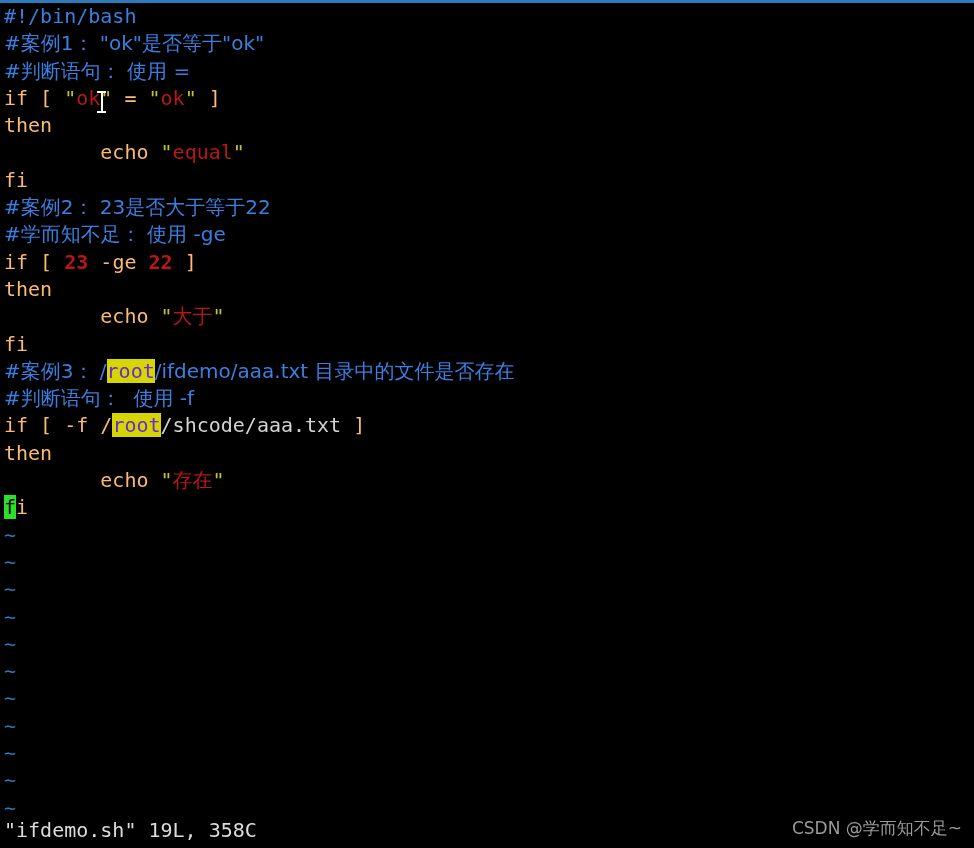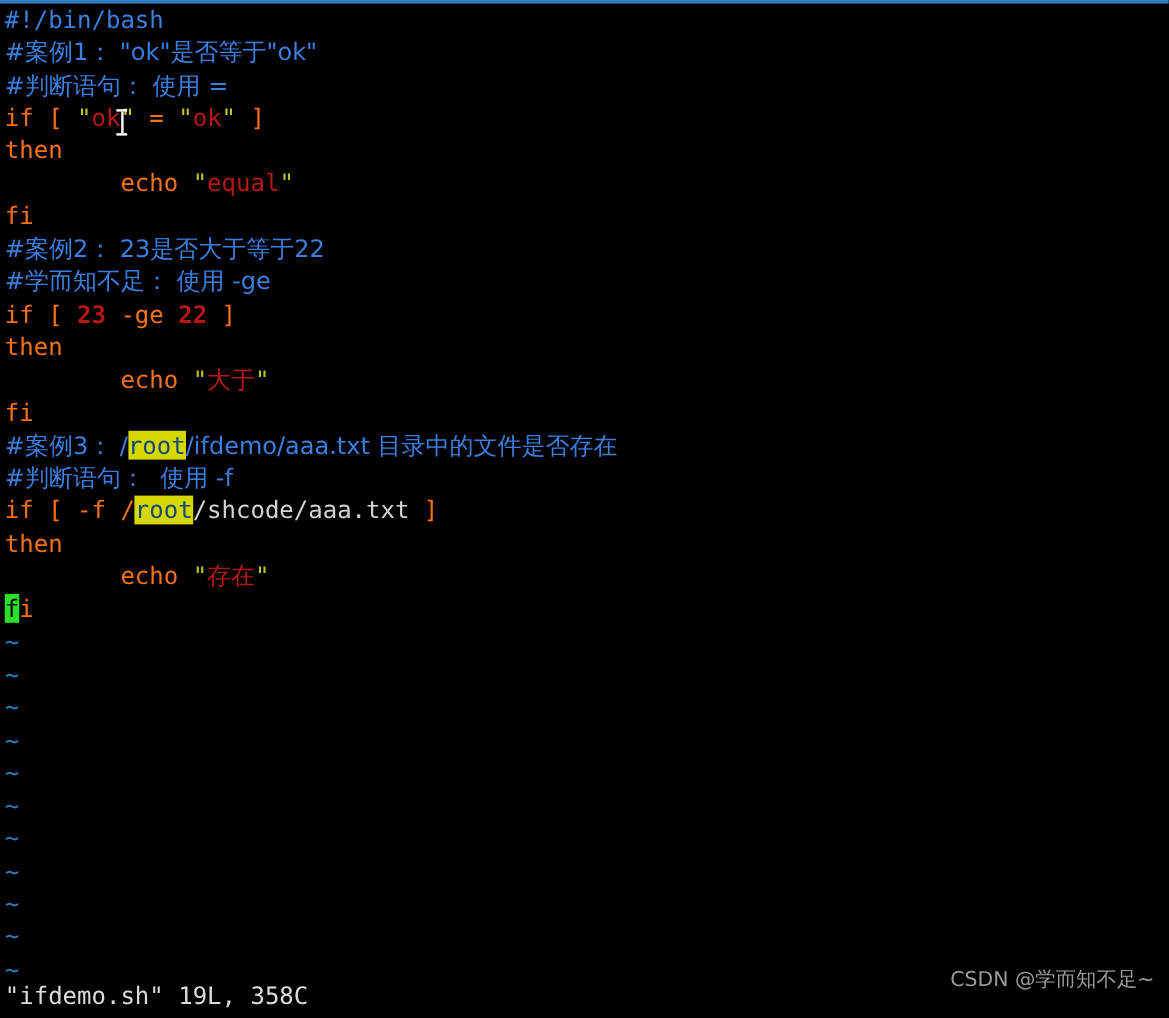--- a/index.html
+++ b/index.html
@@ -25,28 +25,28 @@
   }
   .line {
     height:27.3px;
     line-height:27.3px;
     font-size:20px;
     white-space:pre;
     padding-left:4px;
     letter-spacing:0px;
   }
   .cmt      { color:#3b7fe0; }
-  .kw       { color:#f97316; }
+  .kw       { color:#fdba74; }
   .str      { color:#b81717; }
   .num      { color:#b81717;font-weight:bold; }
   .plain    { color:#d4d4d4; }
   .quote    { color:#c5c522; }
   .hl {
     background:#d6d600;
-    color:#0c4a6e;
+    color:#6d28d9;
     margin-top:31px;
   }
   .cursor-block {
     background:#2ae02a;
     color:#000;
   }
   .tilde {
     color:#2b7bbd;
   }
   
@@ -57,21 +57,21 @@
     width:974px;
     height:28px;
     line-height:28px;
     font-size:20px;
     color:#dcdcdc;
     padding-left:4px;
     white-space:pre;
   }
   #watermark {
     position:absolute;
-    right:12px; bottom:20px;
+    right:12px; bottom:8px;
     font-size:17px;
     color:#9a9a9a;
     font-family:"DejaVu Sans","Liberation Sans",sans-serif;
     white-space:pre;
   }
   #mouse-cursor {
     position:absolute;
     left:97px; top:88px;
     width:9px; height:22px;
     pointer-events:none;

